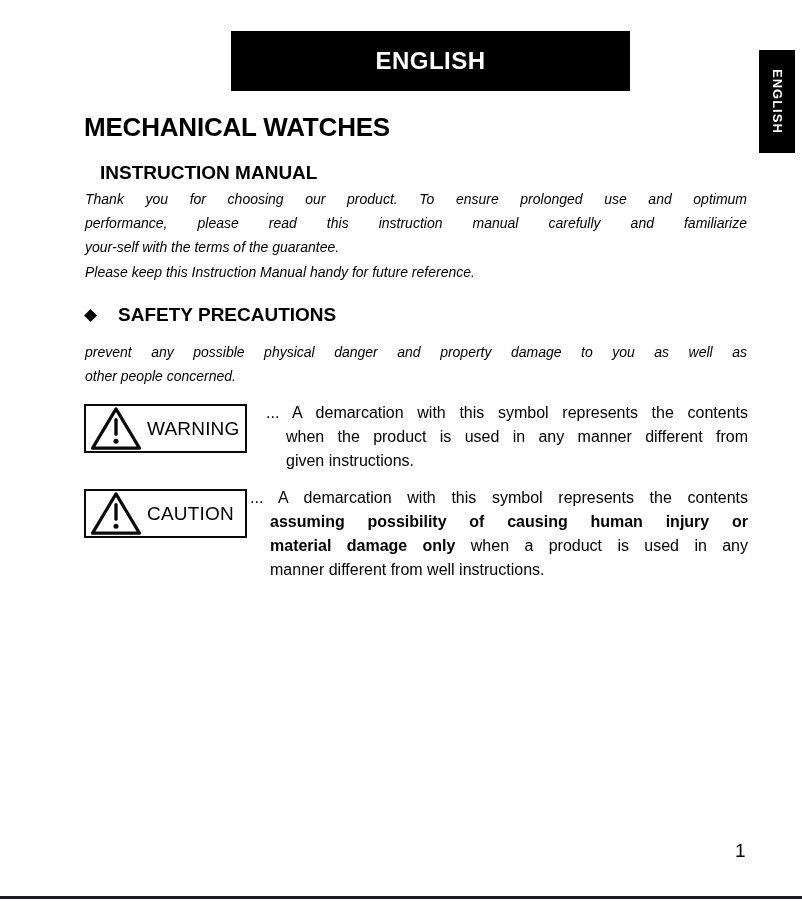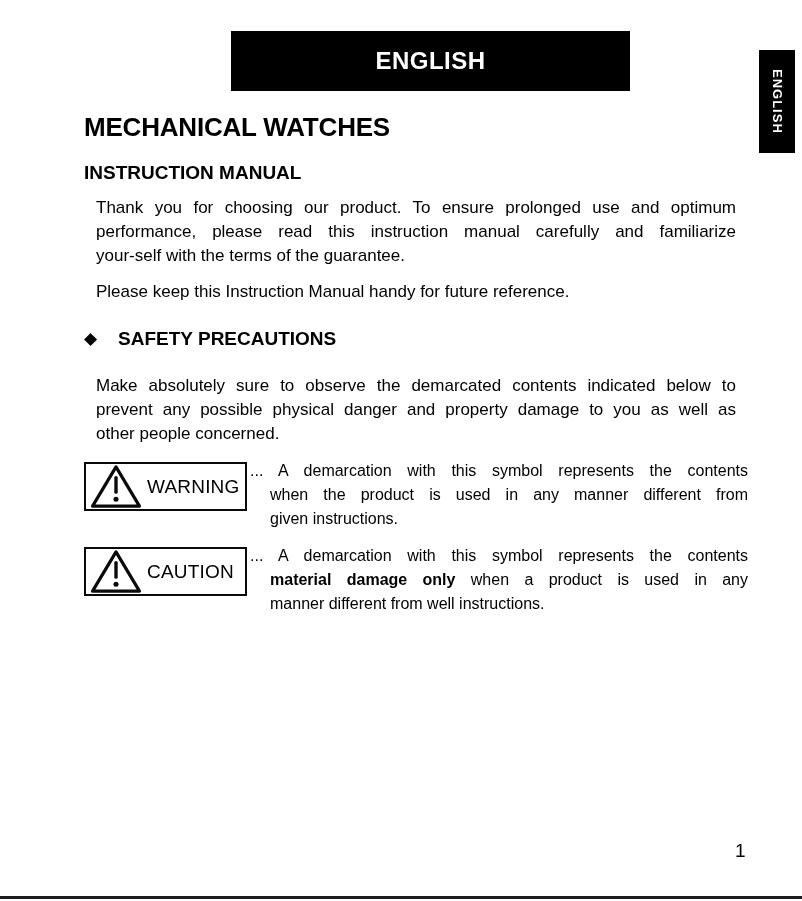--- a/index.html
+++ b/index.html
@@ -51,29 +51,30 @@
     width: 664px;
   }
   h1.page-title {
     margin: 0 0 20px 0;
     font-size: 26px;
     line-height: 30px;
     font-weight: bold;
     letter-spacing: -0.2px;
   }
   h2.sub-heading {
-    margin: 0 0 3px 0;
+    margin: 0 0 3px 16px;
     font-size: 19px;
     line-height: 22px;
     font-weight: bold;
   }
   .para {
-    font-size: 17px;
+    font-size: 14px;
     line-height: 24px;
-    margin: 12px;
+    margin: 1px;
+    font-style: italic;
   }
   .para + .para { margin-top: 0; }
 
   .tline { text-align: justify; text-align-last: justify; }
   .tline-last { text-align-last: left; }
   .bold { font-weight: bold; }
 
   .safety-heading-row {
     margin-top: 8px;
     margin-bottom: 2px;
@@ -84,21 +85,21 @@
     font-size: 17px;
     margin-right: 9px;
     position: relative; top: -1px;
   }
 
   
   .notice-row {
     display: flex;
     align-items: flex-start;
   }
-  .notice-row.warning { margin-top: 16px; }
+  .notice-row.warning { margin-top: 16px; gap: 16px; }
   .notice-row.caution { margin-top: 16px; }
   .notice-box {
     flex: none;
     width: 156px; height: 45px;
     border: 2px solid #0a0a0a;
     display: flex;
     align-items: center;
     padding-left: 3px;
     background: #ffffff;
   }
@@ -156,21 +157,20 @@
   <div class="para">
       <div class="tline tline-last"><span>Please keep this Instruction Manual handy for future reference.</span></div>
     </div>
 
   <div class="safety-heading-row">
     <span class="diamond">◆</span>
     <h2 class="sub-heading" style="margin:12px">SAFETY PRECAUTIONS</h2>
   </div>
 
   <div class="para">
-      <div class="tline"><span>Make absolutely sure to observe the demarcated contents indicated below to</span></div>
       <div class="tline"><span>prevent any possible physical danger and property damage to you as well as</span></div>
       <div class="tline tline-last"><span>other people concerned.</span></div>
     </div>
 
   <div class="notice-row warning">
     <div class="notice-box">
       <span>
         <svg width="54" height="45" viewBox="0 0 56 48" aria-hidden="true">
           <path d="M28 3 L53 45 L3 45 Z" fill="none" stroke="#0a0a0a" stroke-width="3.4" stroke-linejoin="round"></path>
           <path d="M28 14.5 L28 30" stroke="#0a0a0a" stroke-width="3.6" stroke-linecap="round"></path>
@@ -192,20 +192,21 @@
         <svg width="54" height="45" viewBox="0 0 56 48" aria-hidden="true">
           <path d="M28 3 L53 45 L3 45 Z" fill="none" stroke="#0a0a0a" stroke-width="3.4" stroke-linejoin="round"></path>
           <path d="M28 14.5 L28 30" stroke="#0a0a0a" stroke-width="3.6" stroke-linecap="round"></path>
           <circle cx="28" cy="37.5" r="2.7" fill="#0a0a0a"></circle>
         </svg>
       </span>
       <span class="notice-label">CAUTION</span>
     </div>
     <div class="notice-desc">
         <div class="tline"><span>... A demarcation with this symbol represents the contents</span></div>
+        <div class="tline"><span class="bold">assuming possibility of causing human injury or</span></div>
         <div class="tline"><span class="bold">material damage only</span><span> when a product is used in any</span></div>
         <div class="tline tline-last"><span>manner different from well instructions.</span></div>
       </div>
   </div>
 
 </div>
 
 <div class="page-number">1</div>
 <div class="footer-rule"></div>
 

